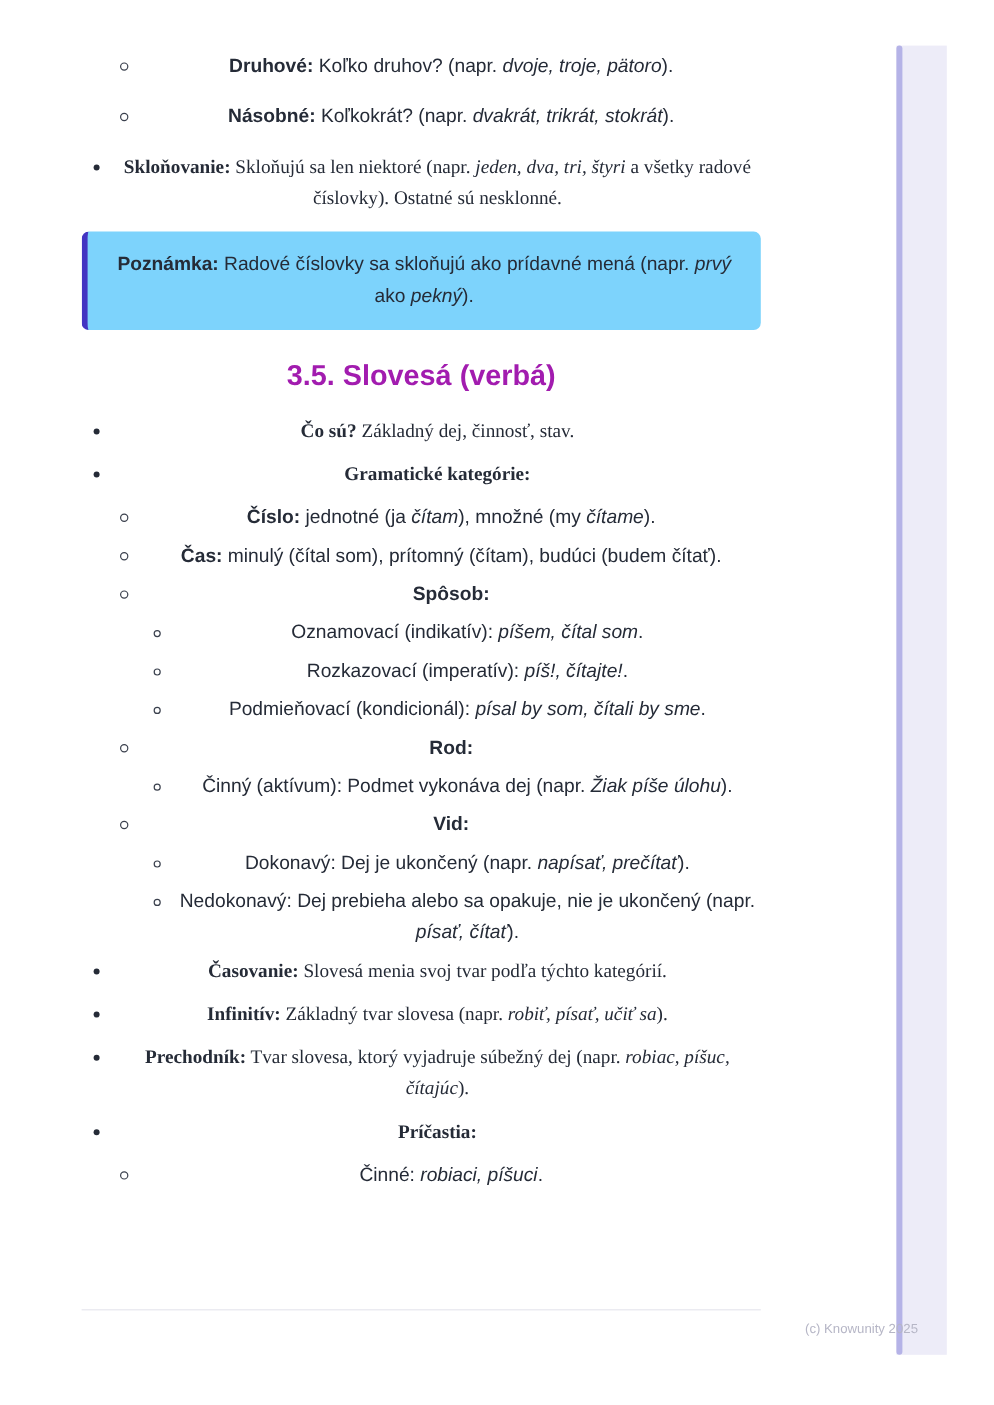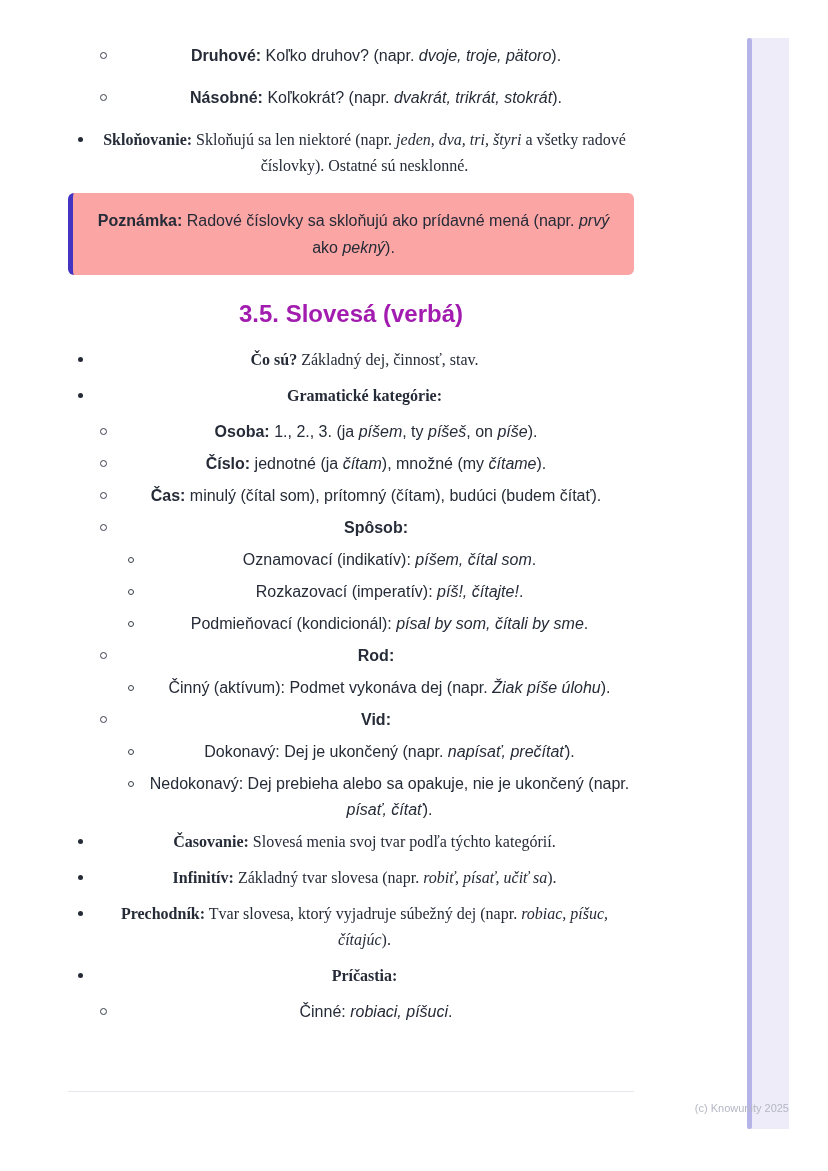--- a/index.html
+++ b/index.html
@@ -15,27 +15,27 @@
   .top .l2{margin-bottom:16px;}
   .top .l1{margin-bottom:0;}
   .mk{position:absolute;box-sizing:border-box;}
   .d1{left:10px;top:10px;width:5px;height:5px;border-radius:50%;background:#252b37;}
   .c2{left:32px;top:9px;width:7px;height:7px;border:1.5px solid #3a404d;border-radius:50%;background:transparent;}
   .c3{left:60px;top:10px;width:6px;height:6px;border:1.5px solid #3a404d;border-radius:50%;background:transparent;}
   .b{font-weight:bold;}
   i{font-style:italic;}
   .note{
     margin:14px 0 0 0;width:566px;box-sizing:border-box;
-    background:#fca5a5;border-left:5px solid #4334c2;border-radius:6px;
+    background:#7dd3fc;border-left:5px solid #4334c2;border-radius:6px;
     padding:14px 24px;font-size:16px;line-height:27px;
   }
   .heading{margin:24px 0 0 0;font-size:24px;line-height:30px;font-weight:700;color:#a21caf;}
   .main{margin-top:18px;}
   .divider{position:absolute;left:68px;top:1091px;width:566px;height:1px;background:#e7e7ee;}
-  .footer{position:absolute;top:1102px;right:39px;font-size:11px;color:#b6b6c6;z-index:5;}
+  .footer{position:absolute;top:1102px;right:63px;font-size:11px;color:#b6b6c6;z-index:5;}
   .strip{position:absolute;top:38px;right:39px;width:42px;height:1091px;background:#edecf8;z-index:1;}
   .strip-edge{position:absolute;left:0;top:0;width:5px;height:100%;background:#b5b3e7;border-radius:3px;}
 </style>
 </head>
 <body>
 
 <div class="content">
 
   <div class="top">
     <div class="li l2"><span class="mk c2"></span><span class="b">Druhové:</span><span> Koľko druhov? (napr. </span><i>dvoje, troje, pätoro</i><span>).</span></div>
@@ -43,21 +43,20 @@
     <div class="li l1"><span class="mk d1"></span><span class="b">Skloňovanie:</span><span> Skloňujú sa len niektoré (napr. </span><i>jeden, dva, tri, štyri</i><span> a všetky radové číslovky). Ostatné sú nesklonné.</span></div>
   </div>
 
   <div class="note"><span class="b">Poznámka:</span><span> Radové číslovky sa skloňujú ako prídavné mená (napr. </span><i>prvý</i><span> ako </span><i>pekný</i><span>).</span></div>
 
   <h2 class="heading">3.5. Slovesá (verbá)</h2>
 
   <div class="main">
     <div class="li l1"><span class="mk d1"></span><span class="b">Čo sú?</span><span> Základný dej, činnosť, stav.</span></div>
     <div class="li l1"><span class="mk d1"></span><span class="b">Gramatické kategórie:</span></div>
-    <div class="li l2"><span class="mk c2"></span><span class="b">Osoba:</span><span> 1., 2., 3. (ja </span><i>píšem</i><span>, ty </span><i>píšeš</i><span>, on </span><i>píše</i><span>).</span></div>
     <div class="li l2"><span class="mk c2"></span><span class="b">Číslo:</span><span> jednotné (ja </span><i>čítam</i><span>), množné (my </span><i>čítame</i><span>).</span></div>
     <div class="li l2"><span class="mk c2"></span><span class="b">Čas:</span><span> minulý (čítal som), prítomný (čítam), budúci (budem čítať).</span></div>
     <div class="li l2"><span class="mk c2"></span><span class="b">Spôsob:</span></div>
     <div class="li l3"><span class="mk c3"></span><span>Oznamovací (indikatív): </span><i>píšem, čítal som</i><span>.</span></div>
     <div class="li l3"><span class="mk c3"></span><span>Rozkazovací (imperatív): </span><i>píš!, čítajte!</i><span>.</span></div>
     <div class="li l3"><span class="mk c3"></span><span>Podmieňovací (kondicionál): </span><i>písal by som, čítali by sme</i><span>.</span></div>
     <div class="li l2"><span class="mk c2"></span><span class="b">Rod:</span></div>
     <div class="li l3"><span class="mk c3"></span><span>Činný (aktívum): Podmet vykonáva dej (napr. </span><i>Žiak píše úlohu</i><span>).</span></div>
     <div class="li l2"><span class="mk c2"></span><span class="b">Vid:</span></div>
     <div class="li l3"><span class="mk c3"></span><span>Dokonavý: Dej je ukončený (napr. </span><i>napísať, prečítať</i><span>).</span></div>

